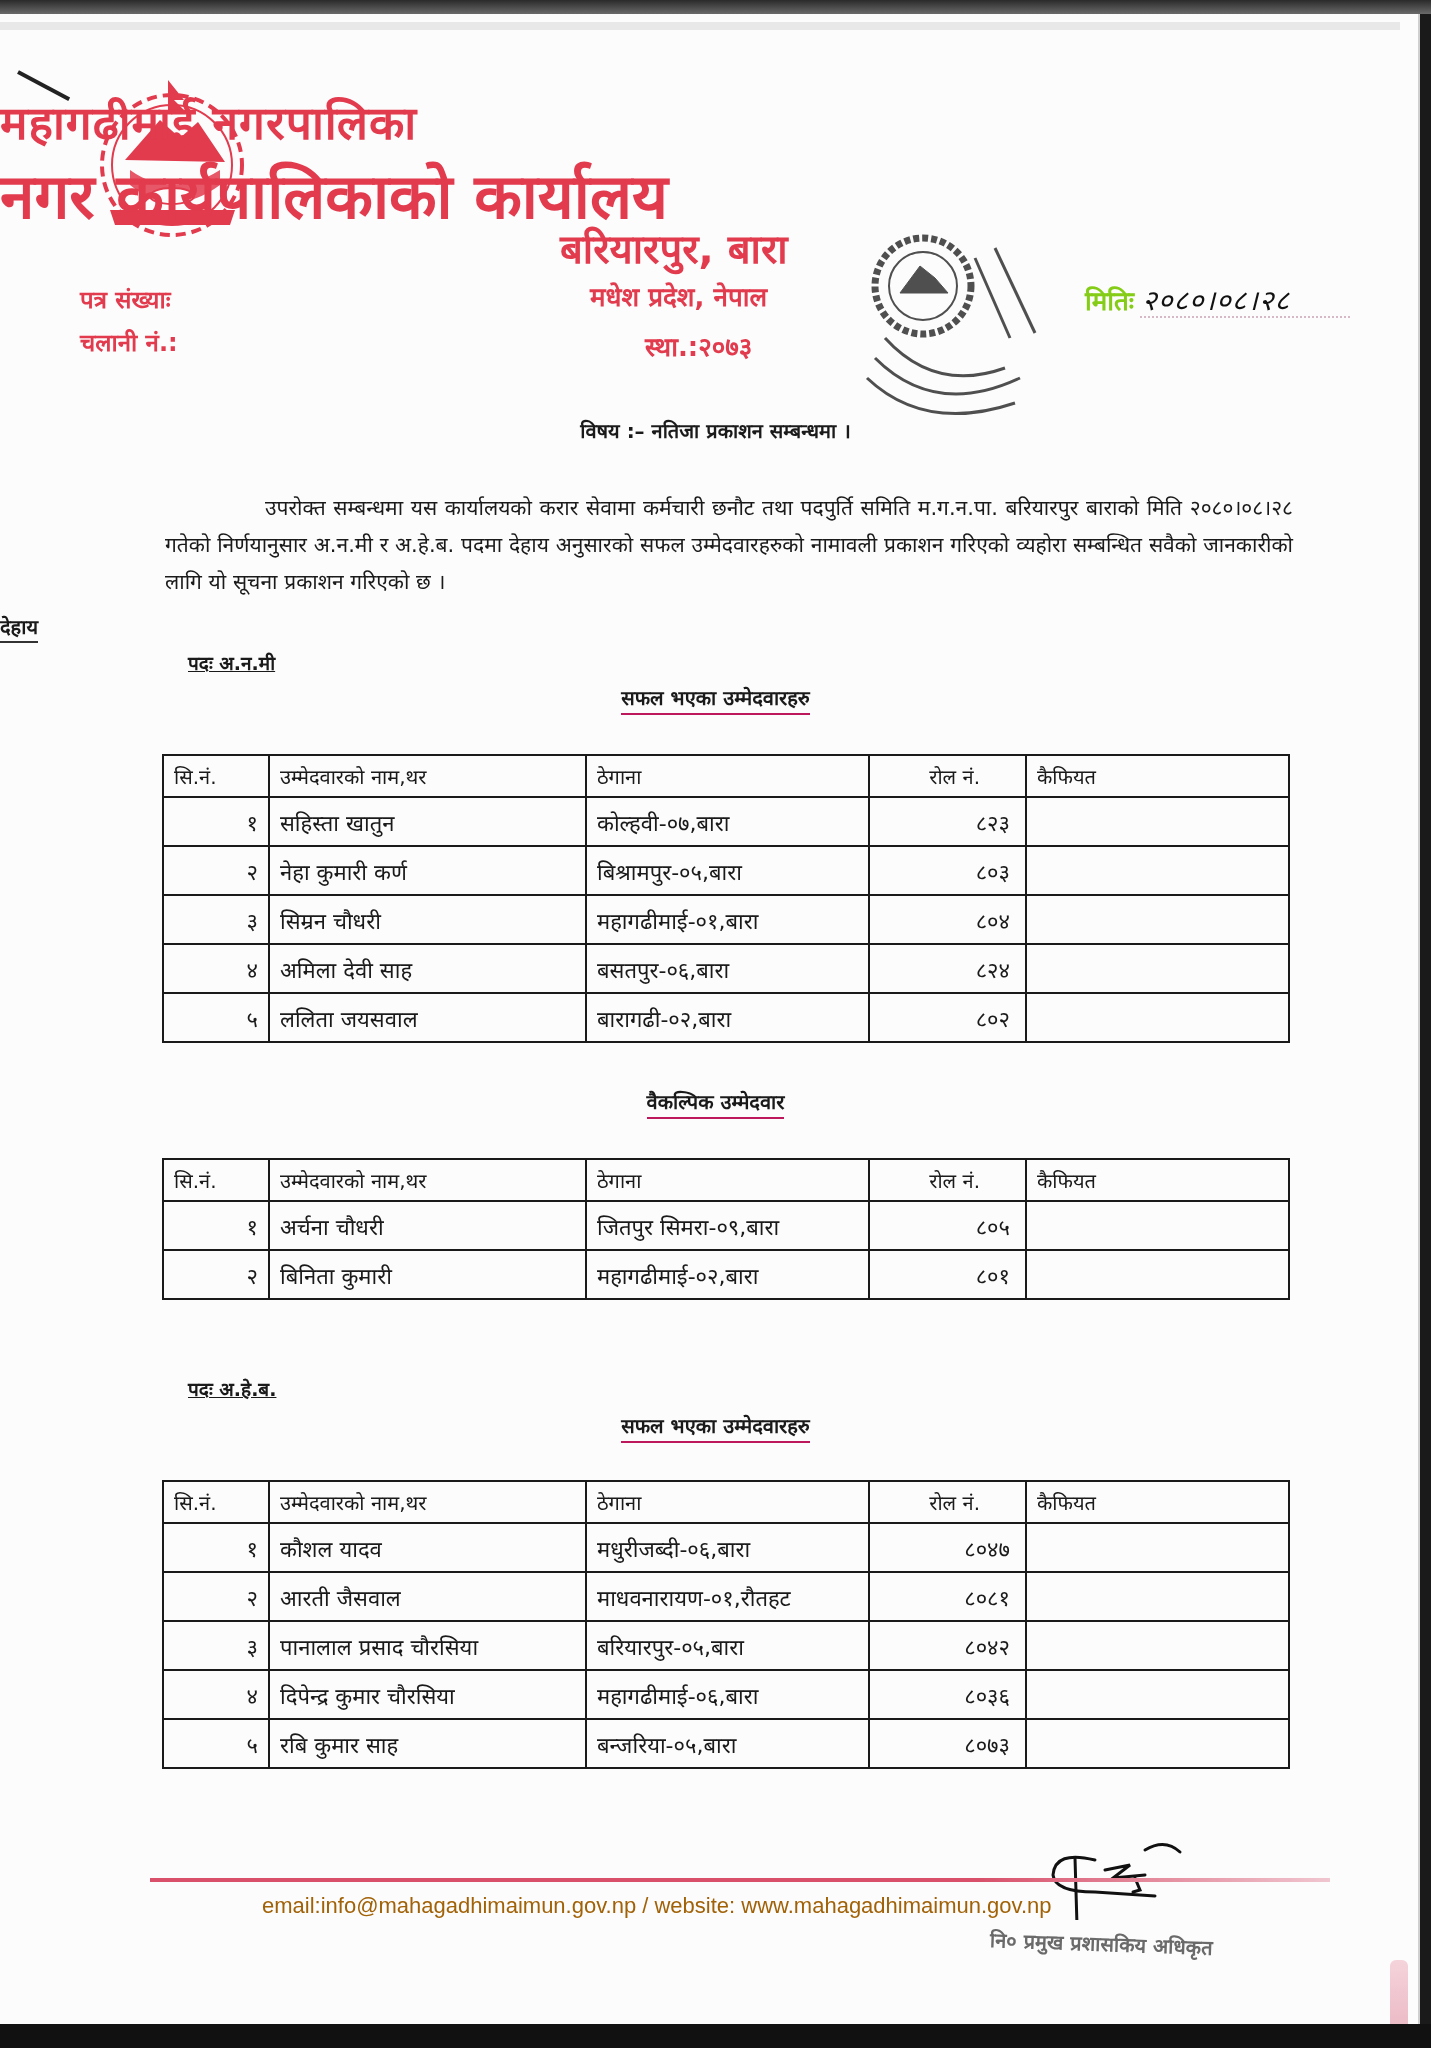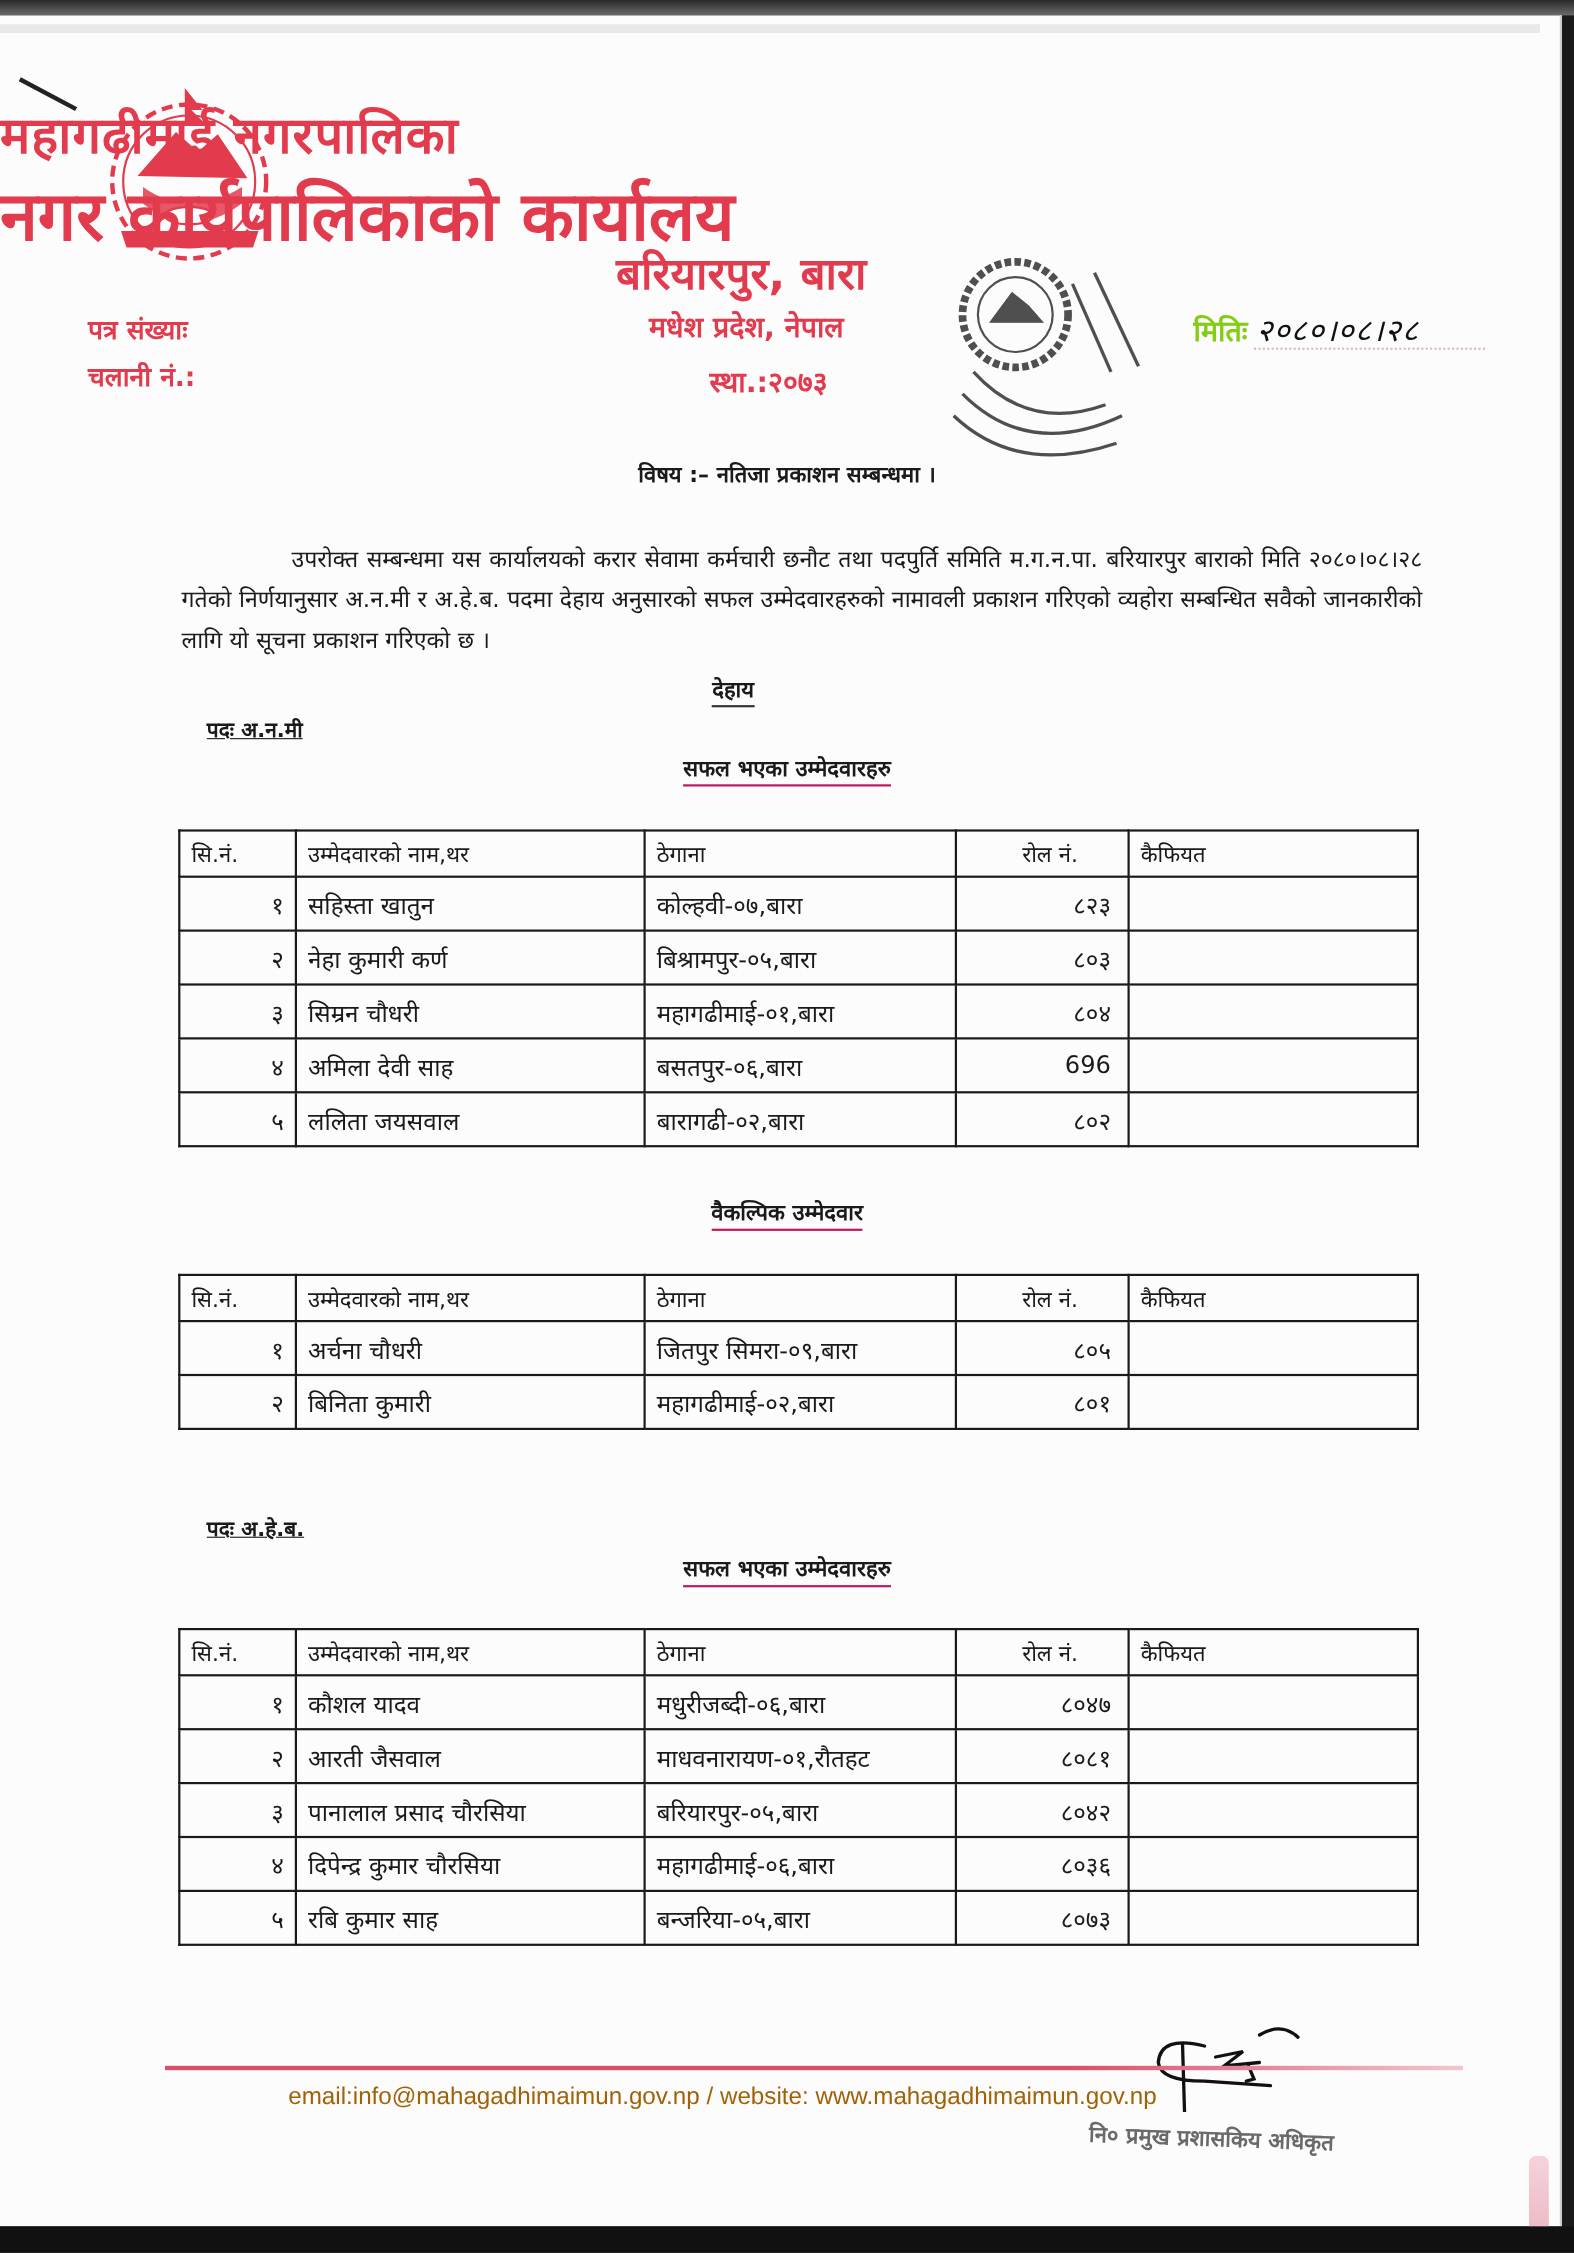--- a/index.html
+++ b/index.html
@@ -35,21 +35,21 @@
   .ref1 { top: 282px; }
   .ref2 { top: 325px; }
   .date-wrap { position: absolute; left: 1085px; top: 280px; font-size: 26px; }
   .date-label { color: #84cc16; font-weight: bold; }
   .date-val { color: #111; font-family: "DejaVu Serif", serif; font-style: italic; font-size: 28px; letter-spacing: 1px; }
   .date-dots { position: absolute; left: 1140px; top: 316px; width: 210px; border-bottom: 2px dotted #d7b8c6; }
   .stamp { position: absolute; left: 845px; top: 218px; width: 200px; height: 210px; opacity: 0.82; }
   .subject { position: absolute; left: 0; width: 1431px; top: 417px; text-align: center; font-size: 20px; font-weight: bold; }
   .para { position: absolute; left: 165px; top: 490px; width: 1128px; font-size: 21px; line-height: 37px; text-align: justify; text-align-last: left; }
   .para .indent { display: inline-block; width: 100px; }
-  .dehay { position: absolute; left: 0; width: 1333px; top: 613px; text-align: center; font-size: 20px; font-weight: bold; }
+  .dehay { position: absolute; left: 0; width: 1333px; top: 613px; text-align: left; font-size: 20px; font-weight: bold; }
   .dehay span { border-bottom: 2px solid #333; padding-bottom: 2px; }
   .post { position: absolute; left: 188px; font-size: 19px; font-weight: bold; text-decoration: underline; }
   .post1 { top: 650px; }
   .post2 { top: 1376px; }
   .section-title { position: absolute; left: 0; width: 1431px; text-align: center; font-size: 20px; font-weight: bold; }
   .section-title span { border-bottom: 2px solid #be185d; padding-bottom: 3px; }
   .st1 { top: 684px; }
   .st2 { top: 1088px; }
   .st3 { top: 1412px; }
   table.res {
@@ -163,21 +163,21 @@
         <td class="num">३</td>
         <td>सिम्रन चौधरी</td>
         <td>महागढीमाई-०१,बारा</td>
         <td class="roll">८०४</td>
         <td></td>
       </tr>
     <tr>
         <td class="num">४</td>
         <td>अमिला देवी साह</td>
         <td>बसतपुर-०६,बारा</td>
-        <td class="roll">696</td>
+        <td class="roll">८२४</td>
         <td></td>
       </tr>
     <tr>
         <td class="num">५</td>
         <td>ललिता जयसवाल</td>
         <td>बारागढी-०२,बारा</td>
         <td class="roll">८०२</td>
         <td></td>
       </tr>
   </tbody>

